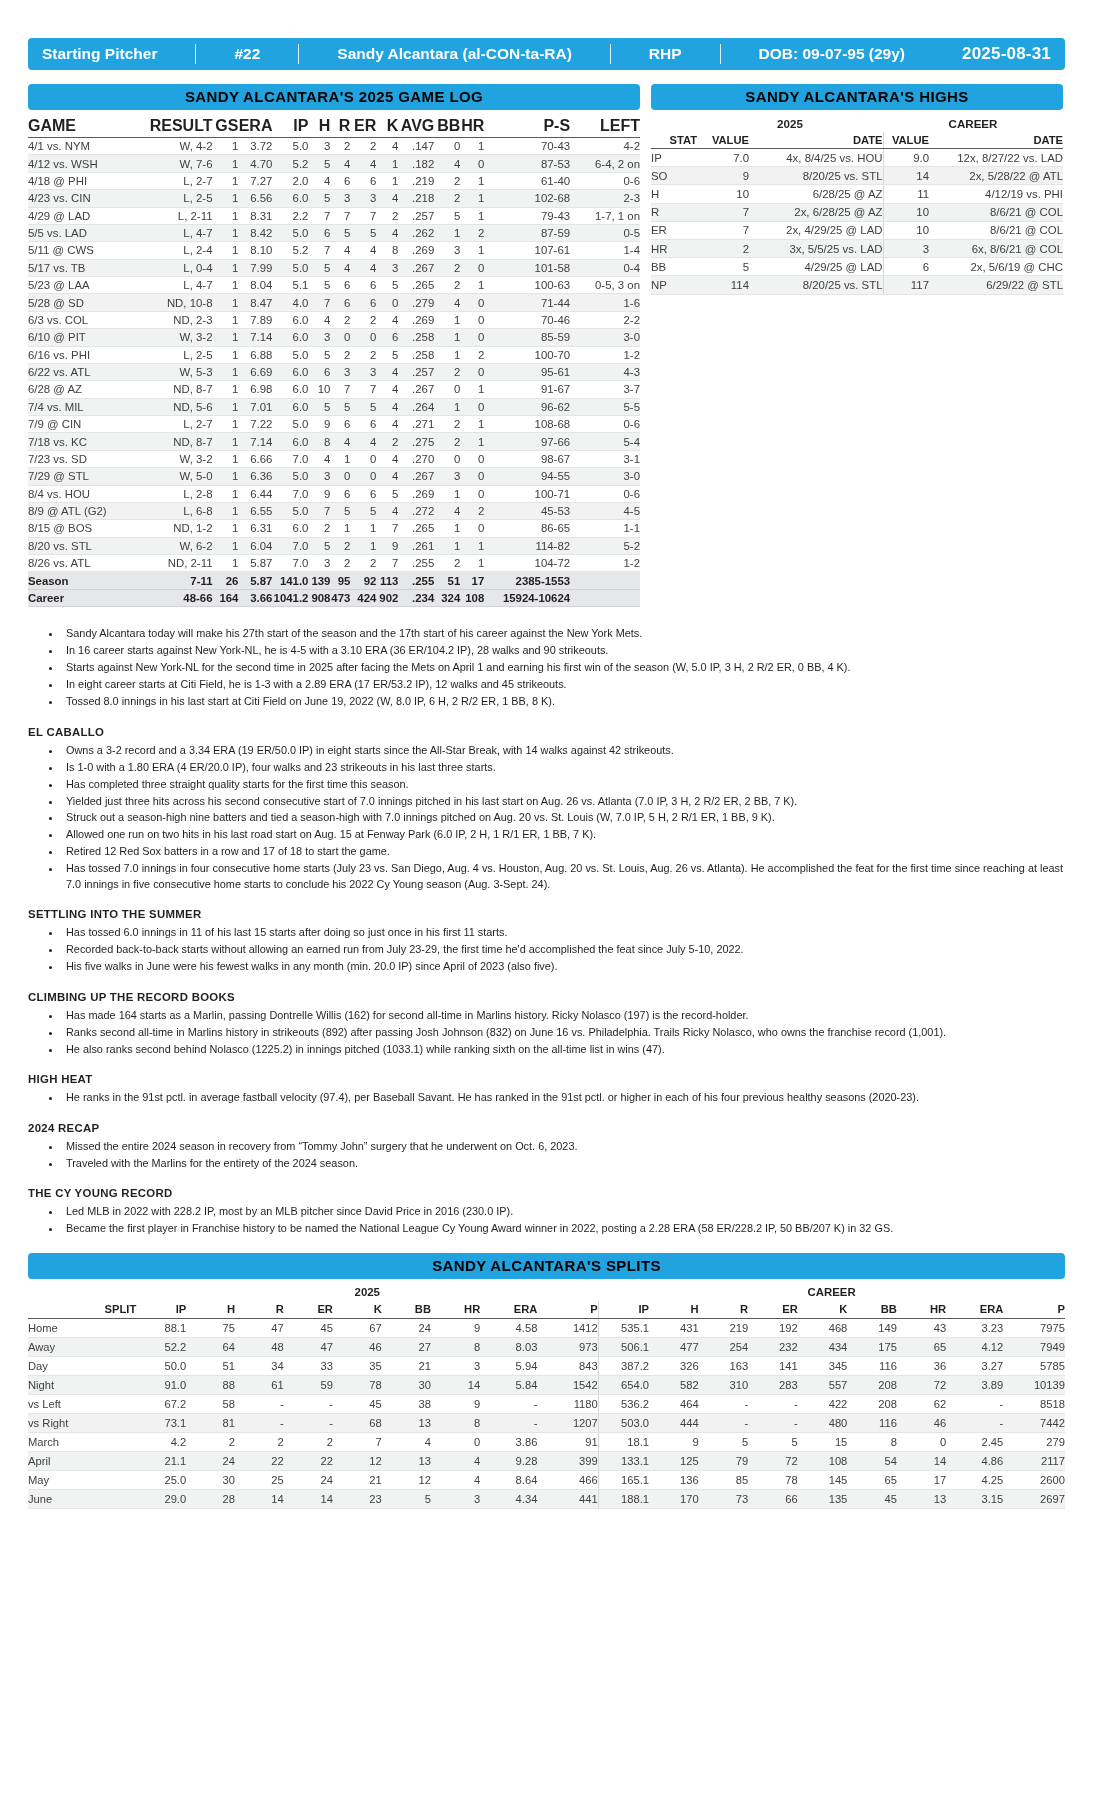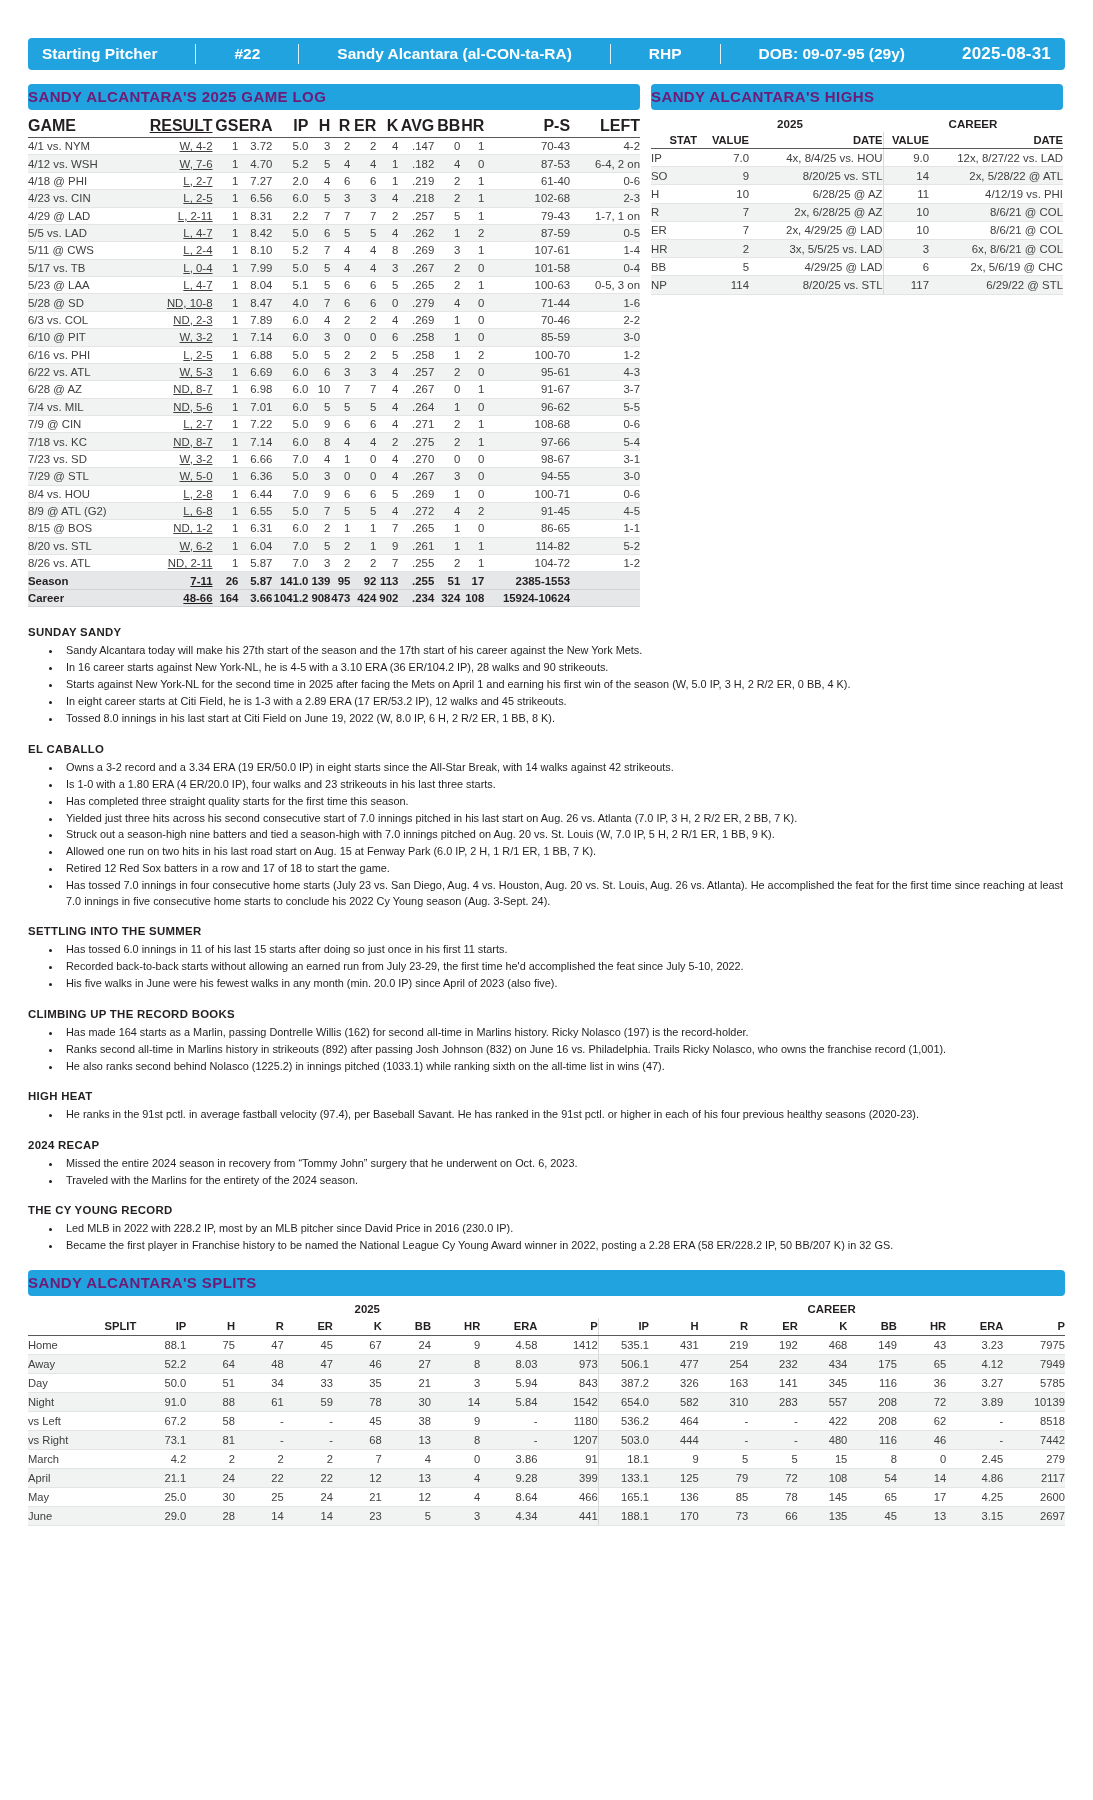--- a/index.html
+++ b/index.html
@@ -33,23 +33,23 @@
   .banner .spacer { flex:1 1 auto; }
   .banner .date { font-size:17px; font-weight:bold; letter-spacing:.2px; }
 
   
   .cols { display:flex; margin-top:14px; align-items:flex-start; }
   .col-left { width:612px; }
   .col-right { width:412px; margin-left:11px; }
 
   .tbl-title {
     background:#21a3e0;
-    color:#701a75;
+    color:#000000;
     border-radius:4px;
-    text-align:left;
+    text-align:center;
     font-size:15px;
     font-weight:bold;
     letter-spacing:.4px;
     padding:4px 0 5px;
   }
 
   table { border-collapse:collapse; width:100%; }
 
   
   .gl { margin-top:5px; font-size:11.4px; }
@@ -68,21 +68,21 @@
     white-space:nowrap;
     border-bottom:1px solid #e3e4e5;
   }
   .gl tbody tr:nth-child(even) { background:#f1f2f2; }
   .gl tr.tot td {
     font-weight:bold; color:#231f20; background:#e6e7e8 !important;
     border-bottom:1px solid #d0d2d3;
   }
   .gl tr.tot.first td { border-top:1.4px solid #58595b; }
   .gl .c-game  { width:122px; }
-  .gl .c-res   { width:62px;text-decoration:underline;  }
+  .gl .c-res   { width:62px;  }
   .gl .c-gs    { width:26px;  }
   .gl .c-era   { width:34px;  }
   .gl .c-ip    { width:36px;  }
   .gl .c-h     { width:22px;  }
   .gl .c-r     { width:20px;  }
   .gl .c-er    { width:26px;  }
   .gl .c-k     { width:22px;  }
   .gl .c-avg   { width:36px;  }
   .gl .c-bb    { width:26px;  }
   .gl .c-hr    { width:24px;  }
@@ -535,21 +535,21 @@
               <td class="c-gs">1</td>
               <td class="c-era">6.55</td>
               <td class="c-ip">5.0</td>
               <td class="c-h">7</td>
               <td class="c-r">5</td>
               <td class="c-er">5</td>
               <td class="c-k">4</td>
               <td class="c-avg">.272</td>
               <td class="c-bb">4</td>
               <td class="c-hr">2</td>
-              <td class="c-ps">91-45</td>
+              <td class="c-ps">45-53</td>
               <td class="c-left">4-5</td>
             </tr>
             <tr>
               <td class="l c-game">8/15 @ BOS</td>
               <td class="c-res">ND, 1-2</td>
               <td class="c-gs">1</td>
               <td class="c-era">6.31</td>
               <td class="c-ip">6.0</td>
               <td class="c-h">2</td>
               <td class="c-r">1</td>
@@ -702,21 +702,20 @@
               <td class="c-d1">8/20/25 vs. STL</td>
               <td class="c-v2 sep">117</td>
               <td class="c-d2">6/29/22 @ STL</td>
             </tr>
           </tbody>
       </table>
     </div>
   </div>
 
   <div class="notes" id="notes">
-      <div class="note-h">SUNDAY SANDY</div>
       <ul>
         <li>Sandy Alcantara today will make his 27th start of the season and the 17th start of his career against the New York Mets.</li>
         <li>In 16 career starts against New York-NL, he is 4-5 with a 3.10 ERA (36 ER/104.2 IP), 28 walks and 90 strikeouts.</li>
         <li>Starts against New York-NL for the second time in 2025 after facing the Mets on April 1 and earning his first win of the season (W, 5.0 IP, 3 H, 2 R/2 ER, 0 BB, 4 K).</li>
         <li>In eight career starts at Citi Field, he is 1-3 with a 2.89 ERA (17 ER/53.2 IP), 12 walks and 45 strikeouts.</li>
         <li>Tossed 8.0 innings in his last start at Citi Field on June 19, 2022 (W, 8.0 IP, 6 H, 2 R/2 ER, 1 BB, 8 K).</li>
       </ul>
       <div class="note-h">EL CABALLO</div>
       <ul>
         <li>Owns a 3-2 record and a 3.34 ERA (19 ER/50.0 IP) in eight starts since the All-Star Break, with 14 walks against 42 strikeouts.</li>

